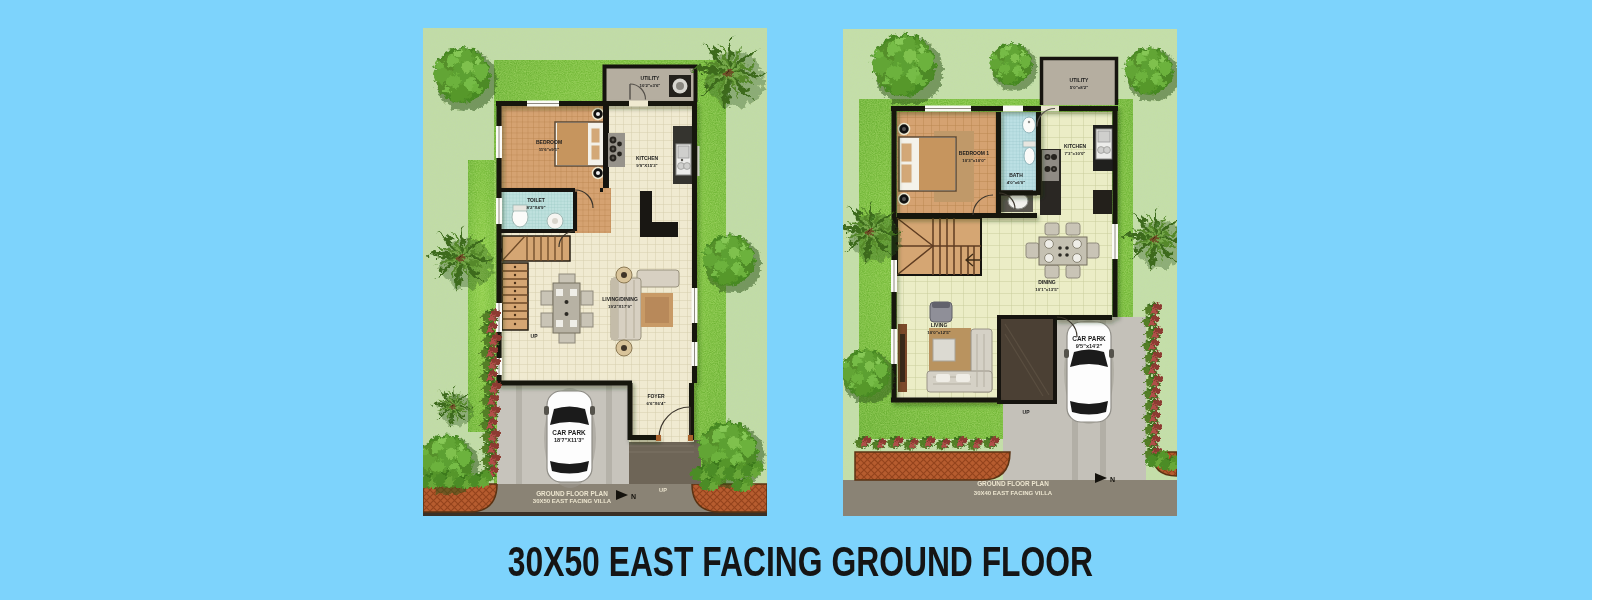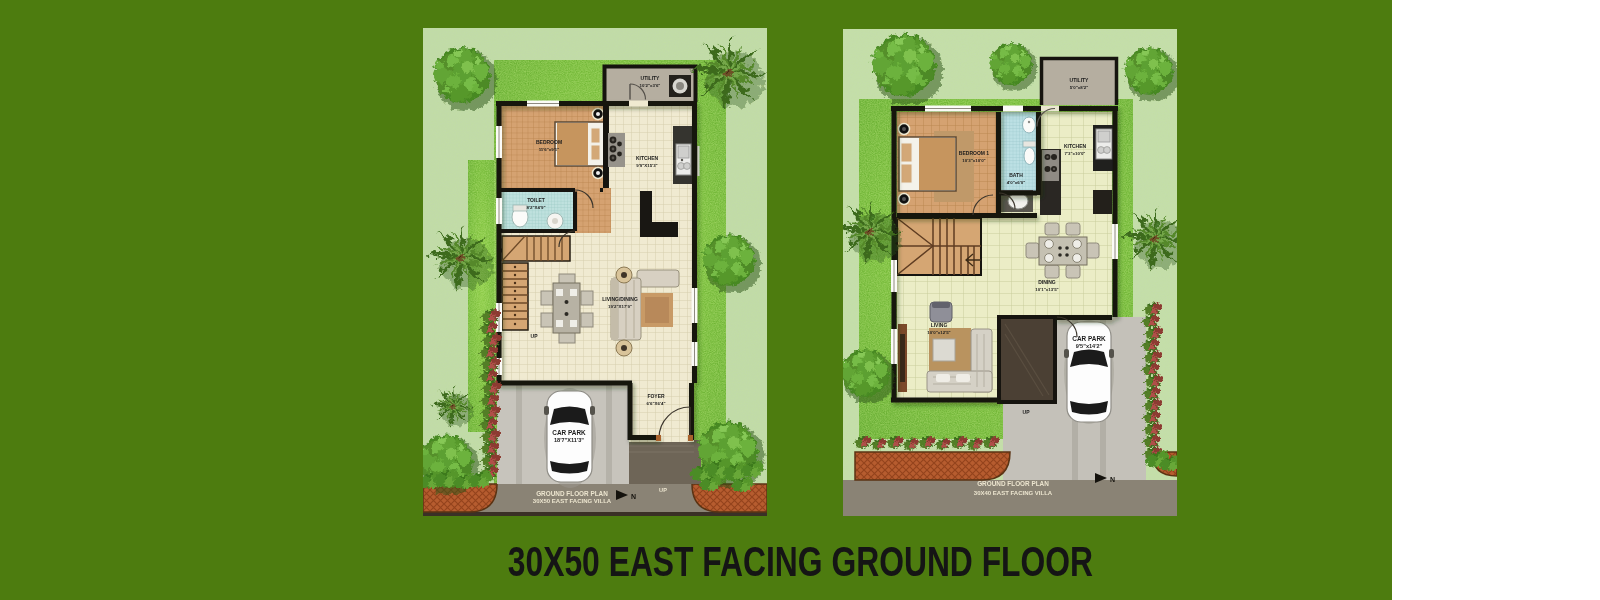--- a/index.html
+++ b/index.html
@@ -1,16 +1,16 @@
 <!DOCTYPE html>
 <html><head>
 <meta charset="utf-8">
 <style>
 html,body{margin:0;padding:0;background:#fff;}
-.page{position:relative;width:1392px;height:600px;background:#4d7c0f;overflow:hidden;font-family:"Liberation Sans",sans-serif;}
+.page{position:relative;width:1592px;height:600px;background:#7dd3fc;overflow:hidden;font-family:"Liberation Sans",sans-serif;}
 .title{position:absolute;left:0;top:537px;width:1600px;text-align:center;font-weight:bold;font-size:43px;color:#151515;}
 .tspan{display:inline-block;transform:scaleX(0.74);transform-origin:50% 50%;white-space:nowrap;}
 svg{position:absolute;display:block;}
 .lbl{font-family:"Liberation Sans",sans-serif;font-weight:bold;fill:#1c1c1c;}
 </style>
 </head>
 <body>
 <div class="page">
 <svg id="p1" style="left:423px;top:28px" width="344" height="488" viewBox="0 0 344 488">
 <defs>

